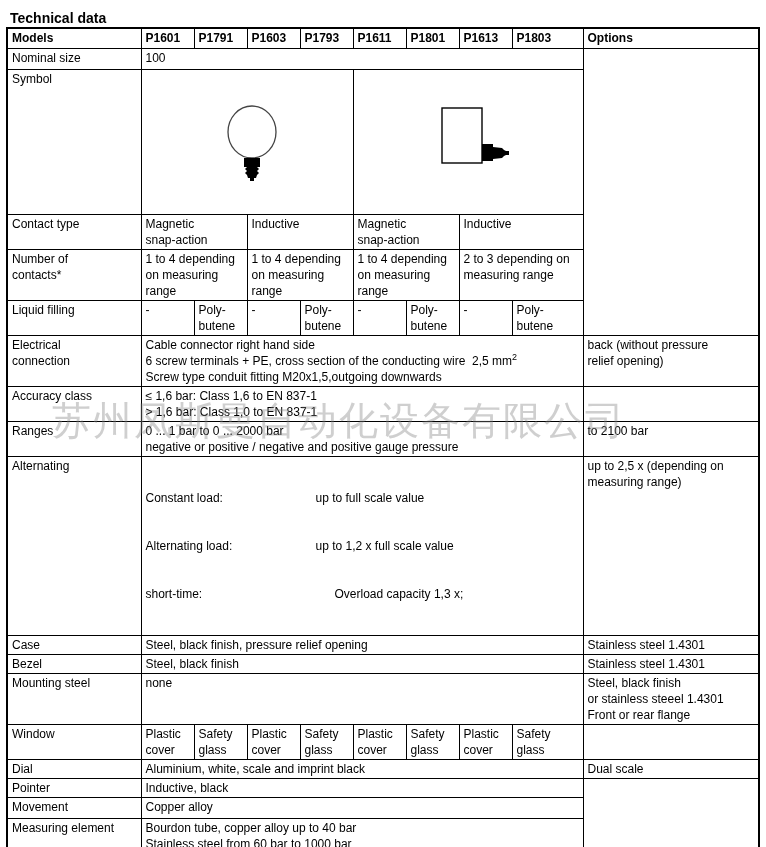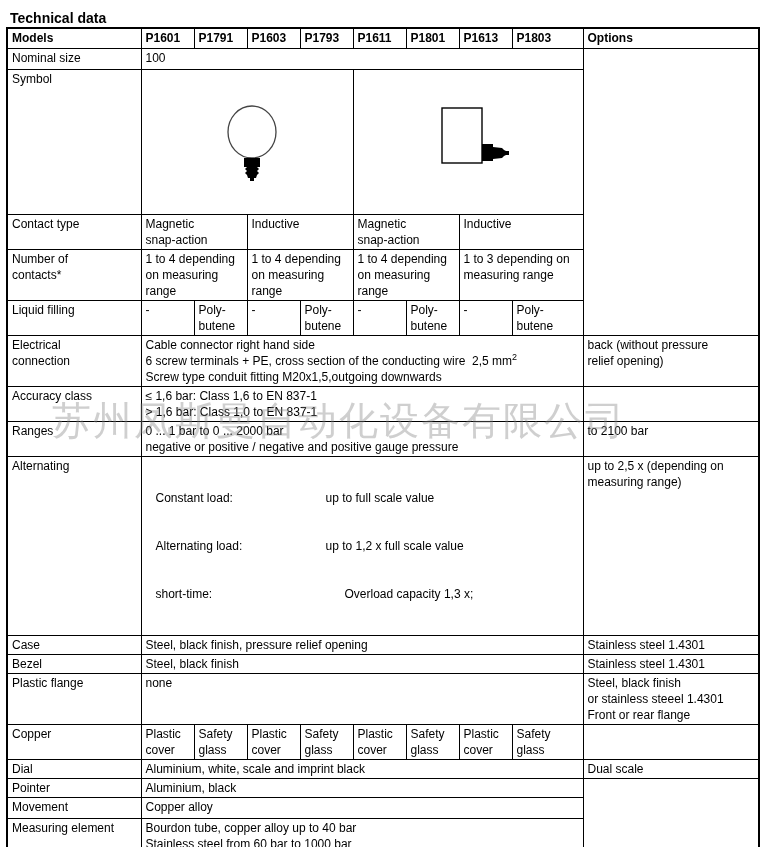--- a/index.html
+++ b/index.html
@@ -13,21 +13,21 @@
   #tdt{border:2px solid #000;}
   #tdt th{font-weight:bold;}
   .c{text-align:center;}
   .b{font-weight:bold;margin-left:42px;}
   .tight{padding:1px 2px;}
   
   .r1{height:20px}.r2{height:21px}.r3{height:80px}.r4{height:35px}.r5{height:49px}
   .r6{height:34px}.r7{height:49px}.r8{height:35px}.r9{height:34px}.r10{height:49px}
   .r11{height:19px}.r12{height:17px}.r13{height:49px}.r14{height:33px}.r15{height:17px}
   .r16{height:19px}.r17{height:21px}.r18{height:38px}
-  .app-line .term{display:inline-block;width:170px;margin-left:10px;}
+  .app-line .term{display:inline-block;width:170px;}
   .app-line.third .term{width:189px;}
   sup{font-size:9px;line-height:0;}
   #watermark{position:absolute;left:52px;top:394px;width:714px;font-size:39px;
              letter-spacing:2px;color:rgba(130,130,130,0.38);white-space:nowrap;
              pointer-events:none;z-index:5;font-family:"DejaVu Sans",sans-serif;}
   .symcell{padding:0;}
   .symcell svg{display:block;}
 </style>
 </head>
 <body>
@@ -104,21 +104,21 @@
 contacts*</td>
       <td colspan="2" class="c tight">1 to 4 depending
 on measuring
 range</td>
       <td colspan="2" class="c tight">1 to 4 depending
 on measuring
 range</td>
       <td colspan="2" class="c tight">1 to 4 depending
 on measuring
 range</td>
-      <td colspan="2" class="c tight">1 to 3 depending on
+      <td colspan="2" class="c tight">2 to 3 depending on
 measuring range</td>
     </tr>
 
     <tr class="r6">
       <td>Liquid filling</td>
       <td class="c">-</td>
       <td class="tight">Poly-
 butene</td>
       <td class="c">-</td>
       <td class="tight">Poly-
@@ -170,29 +170,29 @@
       <td>Stainless steel 1.4301</td>
     </tr>
 
     <tr class="r12">
       <td>Bezel</td>
       <td colspan="8">Steel, black finish</td>
       <td>Stainless steel 1.4301</td>
     </tr>
 
     <tr class="r13">
-      <td>Plastic flange</td>
+      <td>Mounting steel</td>
       <td colspan="8">none</td>
       <td>Steel, black finish
 or stainless steeel 1.4301
 Front or rear flange</td>
     </tr>
 
     <tr class="r14">
-      <td>Copper</td>
+      <td>Window</td>
       <td class="tight">Plastic
 cover</td>
       <td class="tight">Safety
 glass</td>
       <td class="tight">Plastic
 cover</td>
       <td class="tight">Safety
 glass</td>
       <td class="tight">Plastic
 cover</td>
@@ -206,21 +206,21 @@
     </tr>
 
     <tr class="r15">
       <td>Dial</td>
       <td colspan="8">Aluminium, white, scale and imprint black</td>
       <td>Dual scale</td>
     </tr>
 
     <tr class="r16">
       <td>Pointer</td>
-      <td colspan="8">Aluminium, black</td>
+      <td colspan="8">Inductive, black</td>
       <td rowspan="5"></td>
     </tr>
 
     <tr class="r17">
       <td>Movement</td>
       <td colspan="8">Copper alloy</td>
     </tr>
 
     <tr class="r18">
       <td>Measuring element</td>

